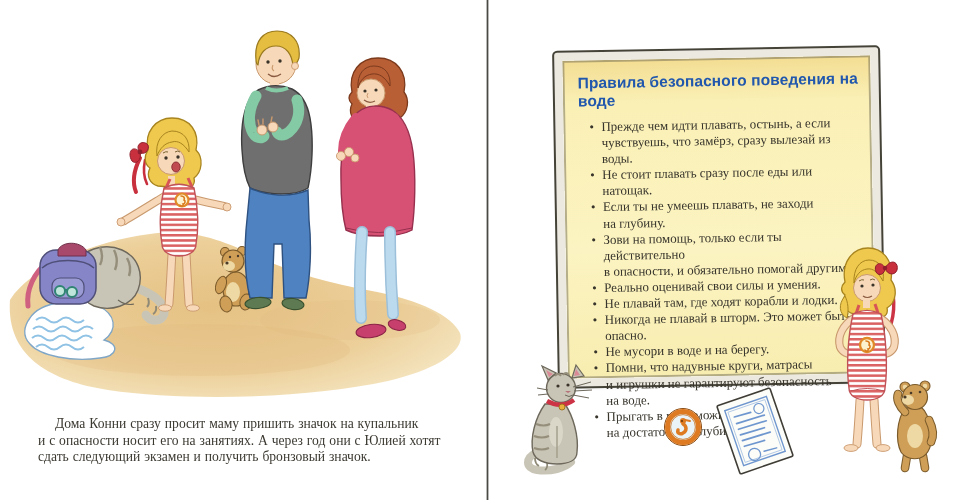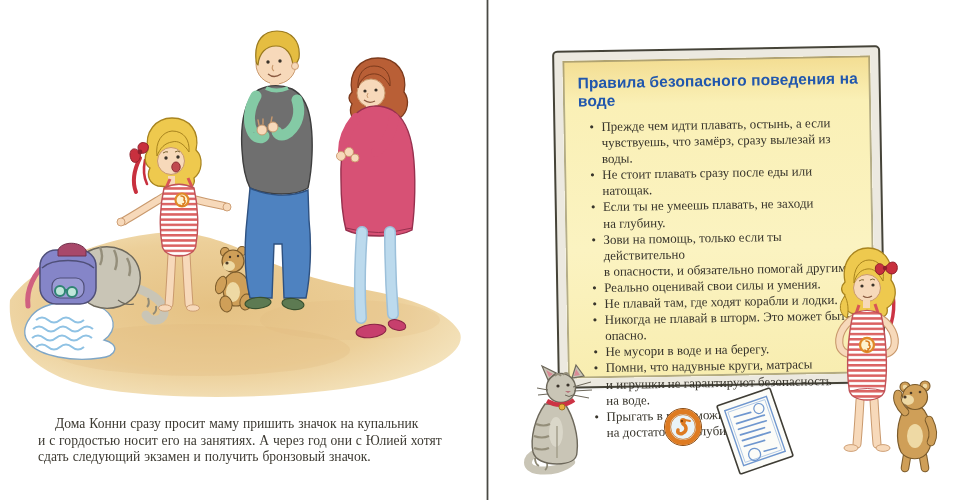--- a/index.html
+++ b/index.html
@@ -182,21 +182,21 @@
         <path d="M 362 232 C 360 260 359 290 361 318" stroke="#9cc0da" stroke-width="12" fill="none" stroke-linecap="round"></path>
         <path d="M 390 232 C 390 258 391 288 393 314" stroke="#9cc0da" stroke-width="12" fill="none" stroke-linecap="round"></path>
         <path d="M 362 232 C 360 260 359 290 361 318" stroke="#bcdaed" stroke-width="9" fill="none" stroke-linecap="round"></path>
         <path d="M 390 232 C 390 258 391 288 393 314" stroke="#bcdaed" stroke-width="9" fill="none" stroke-linecap="round"></path>
         <ellipse cx="397" cy="325" rx="9" ry="5" fill="#c73f6d" stroke="#8a2246" stroke-width="1" transform="rotate(15 397 325)"></ellipse>
         <ellipse cx="371" cy="331" rx="15" ry="6.5" fill="#c73f6d" stroke="#8a2246" stroke-width="1.1" transform="rotate(-7 371 331)"></ellipse>
       </g>
     </svg>
 
     <p class="caption">Дома Конни сразу просит маму пришить значок на купальник
-и с гордостью носит его на занятиях. А через год они с Юлией хотят
+и с опасности носит его на занятиях. А через год они с Юлией хотят
 сдать следующий экзамен и получить бронзовый значок.</p>
   </div>
 
   <div class="gutter"></div>
 
   <div class="page page-right">
 
     <div class="board">
       <div class="board-inner">
         <h2 class="board-title">Правила безопасного поведения на воде</h2>

